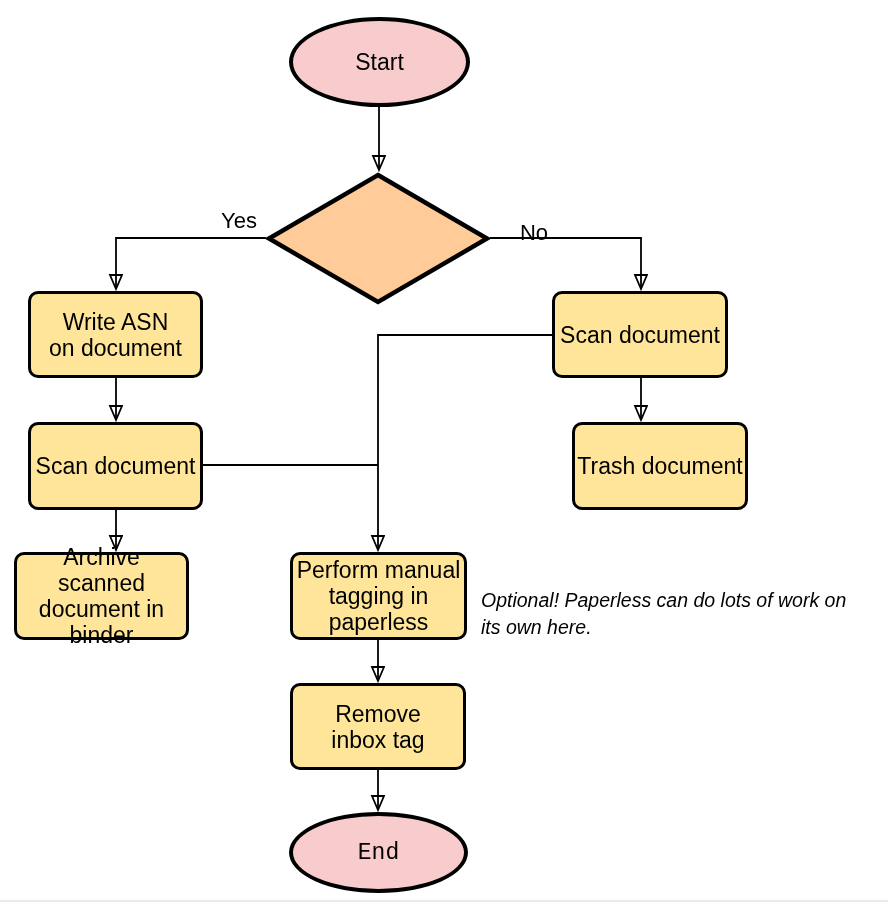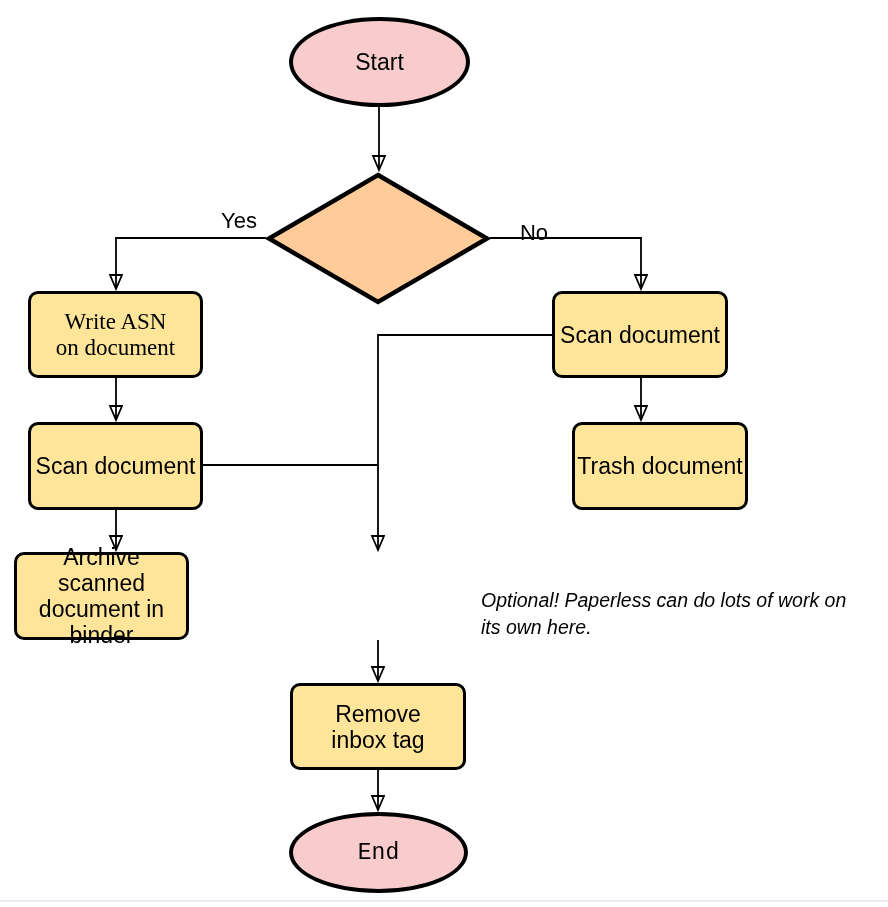--- a/index.html
+++ b/index.html
@@ -72,21 +72,21 @@
     position: absolute;
     left: 0;
     top: 900px;
     width: 888px;
     height: 2px;
     background: #eaeaf2;
   }
   
   .n-start   { left: 289px; top:  17px; width: 181px; height: 90px; }
   .n-decision{ left: 266px; top: 172px; width: 224px; height: 133px; }
-  .n-write   { left:  28px; top: 291px; width: 175px; height: 87px; font-family: Liberation Serif, serif; }
+  .n-write   { left:  28px; top: 291px; width: 175px; height: 87px; }
   .n-scan-l  { left:  28px; top: 422px; width: 175px; height: 88px; }
   .n-archive { left:  14px; top: 552px; width: 175px; height: 88px; }
   .n-scan-r  { left: 552px; top: 291px; width: 176px; height: 87px; }
   .n-trash   { left: 572px; top: 422px; width: 176px; height: 88px; }
   .n-tagging { left: 290px; top: 552px; width: 177px; height: 88px; }
   .n-remove  { left: 290px; top: 683px; width: 176px; height: 87px; }
   .n-end     { left: 289px; top: 812px; width: 179px; height: 81px; font-family: Liberation Mono, monospace; }
   .l-yes { left: 199px; top: 210px; width: 58px; }
   .l-no  { left: 494px; top: 210px; width: 54px; margin-top: 12px; }
 </style>
@@ -152,20 +152,25 @@
   </div>
 
   <div class="node rect-node n-scan-r">
     <span>Scan document</span>
   </div>
 
   <div class="node rect-node n-trash">
     <span>Trash document</span>
   </div>
 
+  <div class="node rect-node n-tagging">
+    <span>Perform manual
+tagging in
+paperless</span>
+  </div>
 
   <div class="note">Optional! Paperless can do lots of work on
 its own here.</div>
 
   <div class="node rect-node n-remove">
     <span>Remove
 inbox tag</span>
   </div>
 
   <div class="node ellipse-node n-end">

